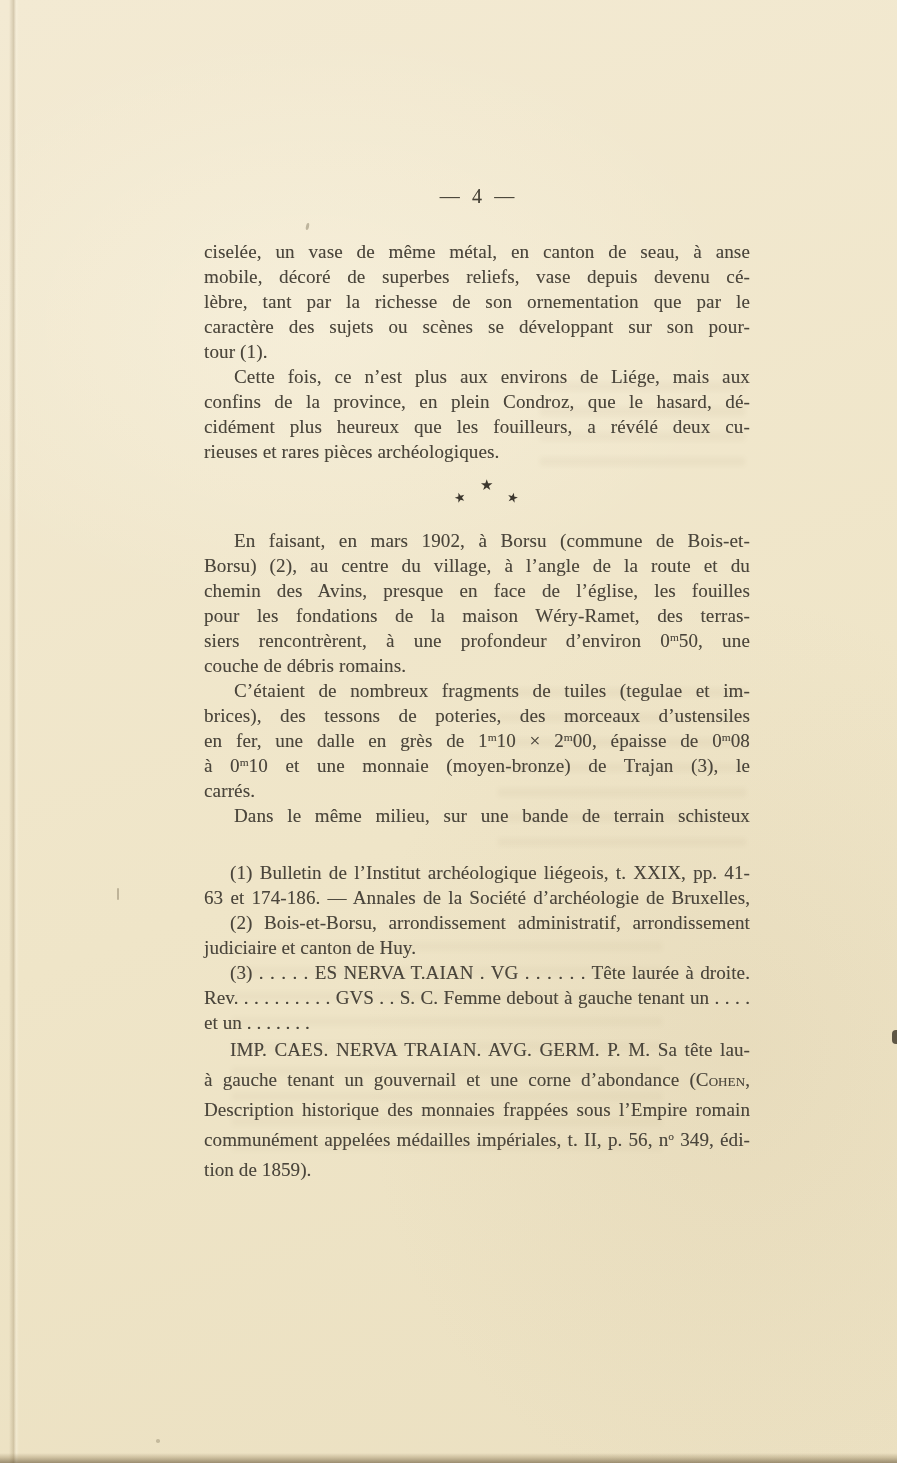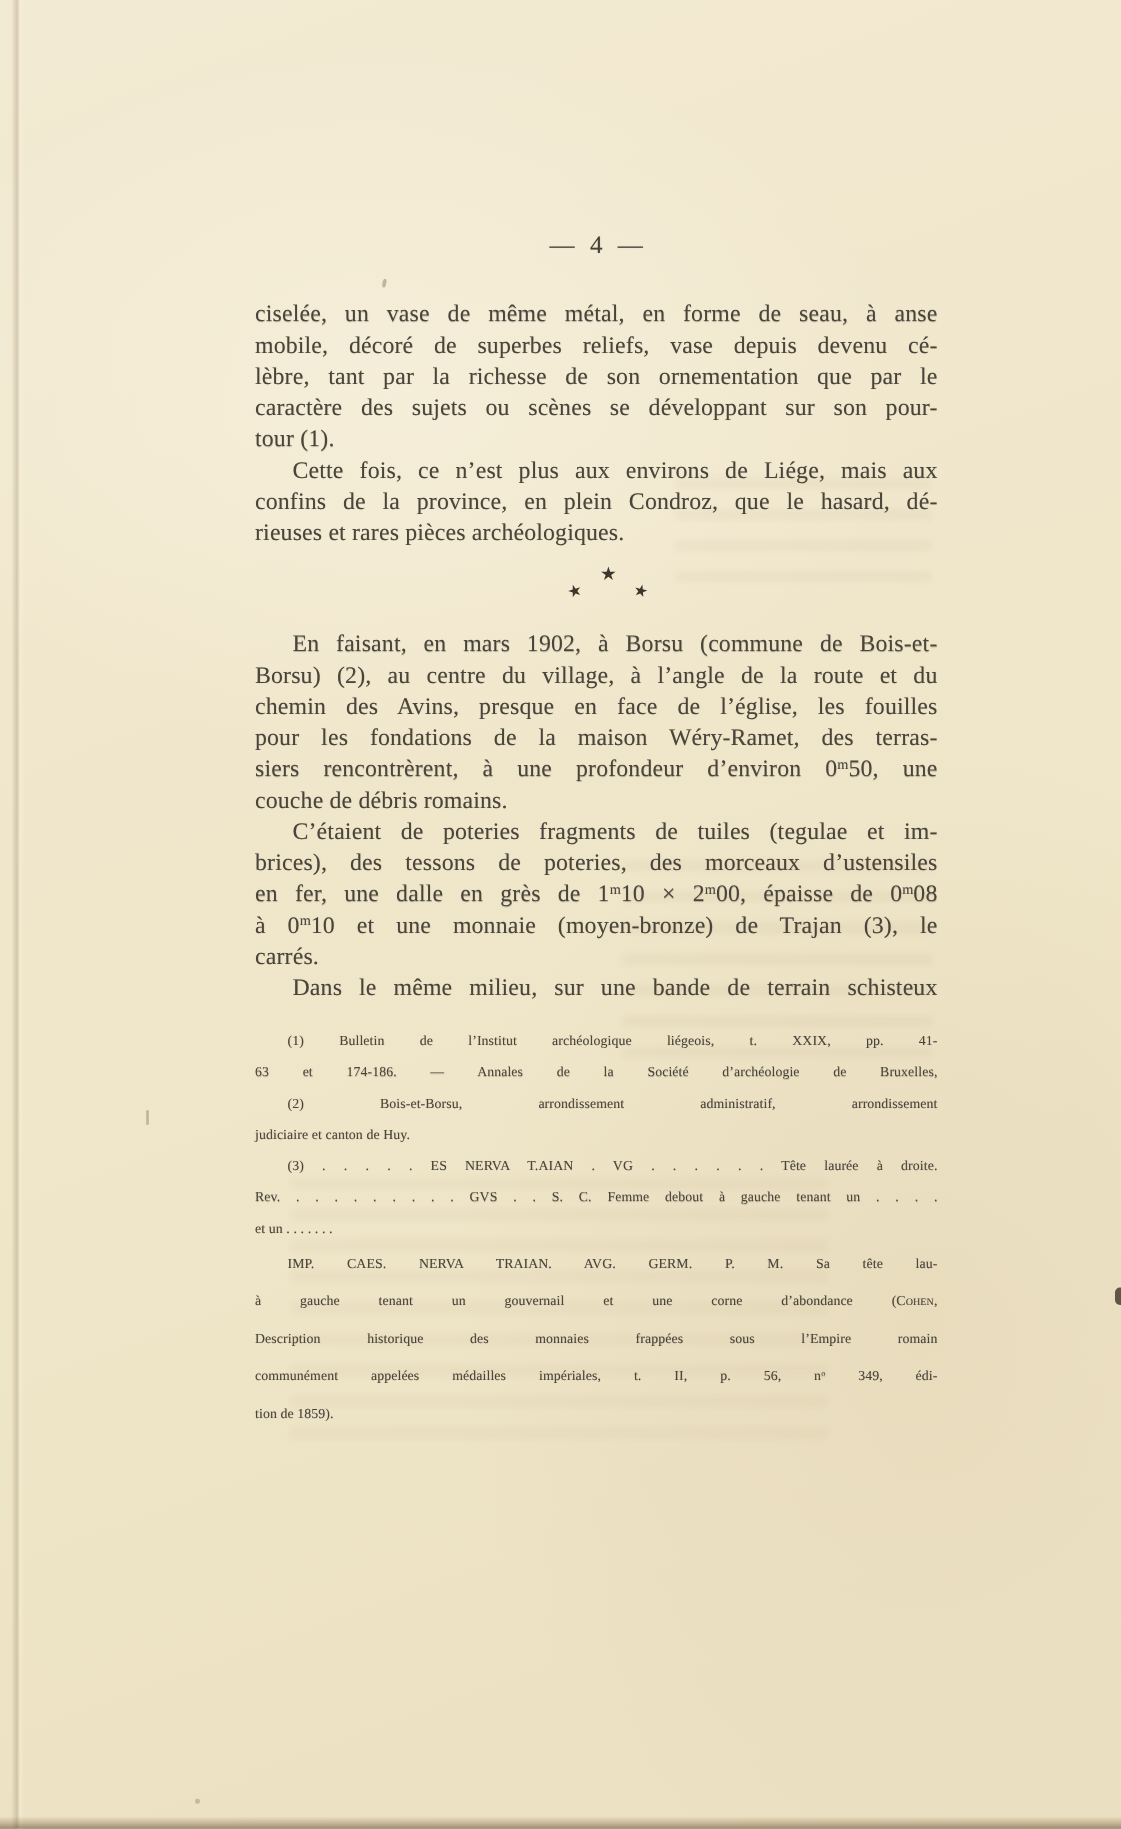--- a/index.html
+++ b/index.html
@@ -40,21 +40,21 @@
   .tline.endline{text-align-last:left;}
   .tline.indent{text-indent:30px;}
   .it{}
   .sc{font-variant:small-caps;}
   .sup{font-size:60%;position:relative;top:-0.5em;letter-spacing:0;}
   .separator{position:relative;height:64px;}
   .star{position:absolute;font-size:13px;color:#3c372e;text-shadow:none;}
   .star-left{left:250px;top:21px;transform:rotate(-18deg);}
   .star-mid{left:276px;top:9px;font-size:15px;}
   .star-right{left:303px;top:21px;transform:rotate(14deg);}
-  .footnotes{margin-top:18px;font-size:11px;letter-spacing:0.1px;}
+  .footnotes{margin-top:32px;font-size:19px;letter-spacing:0.1px;}
   .footnotes .tline{height:25px;line-height:25px;}
   .footnotes .tline.indent{text-indent:26px;}
   .footnotes .fn-wide .tline{height:30px;line-height:30px;}
   
   .speck{position:absolute;background:rgba(92,80,56,0.55);border-radius:45%;}
   .speck-apostrophe{left:306px;top:223px;width:3px;height:7px;transform:rotate(12deg);opacity:0.65;}
   .speck-bar{left:117px;top:888px;width:2px;height:12px;border-radius:1px;opacity:0.6;}
   .speck-dot{left:156px;top:1439px;width:4px;height:4px;opacity:0.5;}
   .speck-edge{left:892px;top:1030px;width:7px;height:14px;background:rgba(60,52,38,0.8);border-radius:4px 0 0 4px;}
   .ghost{
@@ -72,46 +72,47 @@
   <div class="crease"></div>
 
   <div class="ghost ghost1"></div>
   <div class="ghost ghost2"></div>
   <div class="ghost ghost3"></div>
 
   <div class="column">
     <div class="page-header">— 4 —</div>
     <div id="body-flow">
         <div class="para">
-          <div class="tline"><span>ciselée, un vase de même métal, en forme de seau, à anse</span></div>
+          <div class="tline"><span>ciselée, un vase de même métal, en canton de seau, à anse</span></div>
           <div class="tline"><span>mobile, décoré de superbes reliefs, vase depuis devenu cé-</span></div>
           <div class="tline"><span>lèbre, tant par la richesse de son ornementation que par le</span></div>
           <div class="tline"><span>caractère des sujets ou scènes se développant sur son pour-</span></div>
           <div class="tline endline"><span>tour (1).</span></div>
         </div>
         <div class="para">
           <div class="tline indent"><span>Cette fois, ce n’est plus aux environs de Liége, mais aux</span></div>
           <div class="tline"><span>confins de la province, en plein Condroz, que le hasard, dé-</span></div>
+          <div class="tline"><span>cidément plus heureux que les fouilleurs, a révélé deux cu-</span></div>
           <div class="tline endline"><span>rieuses et rares pièces archéologiques.</span></div>
         </div>
         <div class="separator">
           <span class="star star-left">★</span>
           <span class="star star-mid">★</span>
           <span class="star star-right">★</span>
         </div>
         <div class="para">
           <div class="tline indent"><span>En faisant, en mars 1902, à Borsu (commune de Bois-et-</span></div>
           <div class="tline"><span>Borsu) (2), au centre du village, à l’angle de la route et du</span></div>
           <div class="tline"><span>chemin des Avins, presque en face de l’église, les fouilles</span></div>
           <div class="tline"><span>pour les fondations de la maison Wéry-Ramet, des terras-</span></div>
           <div class="tline"><span>siers rencontrèrent, à une profondeur d’environ 0</span><span class="sup">m</span><span>50, une</span></div>
           <div class="tline endline"><span>couche de débris romains.</span></div>
         </div>
         <div class="para">
-          <div class="tline indent"><span>C’étaient de poteries fragments de tuiles </span><span class="it">(tegulae</span><span> et </span><span class="it">im-</span></div>
+          <div class="tline indent"><span>C’étaient de nombreux fragments de tuiles </span><span class="it">(tegulae</span><span> et </span><span class="it">im-</span></div>
           <div class="tline"><span class="it">brices),</span><span> des tessons de poteries, des morceaux d’ustensiles</span></div>
           <div class="tline"><span>en fer, une dalle en grès de 1</span><span class="sup">m</span><span>10 × 2</span><span class="sup">m</span><span>00, épaisse de 0</span><span class="sup">m</span><span>08</span></div>
           <div class="tline"><span>à 0</span><span class="sup">m</span><span>10 et une monnaie (moyen-bronze) de Trajan (3), le</span></div>
           <div class="tline endline"><span>carrés.</span></div>
         </div>
         <div class="para">
           <div class="tline indent"><span>Dans le même milieu, sur une bande de terrain schisteux</span></div>
         </div>
       </div>
     <div id="footnotes" class="footnotes">

